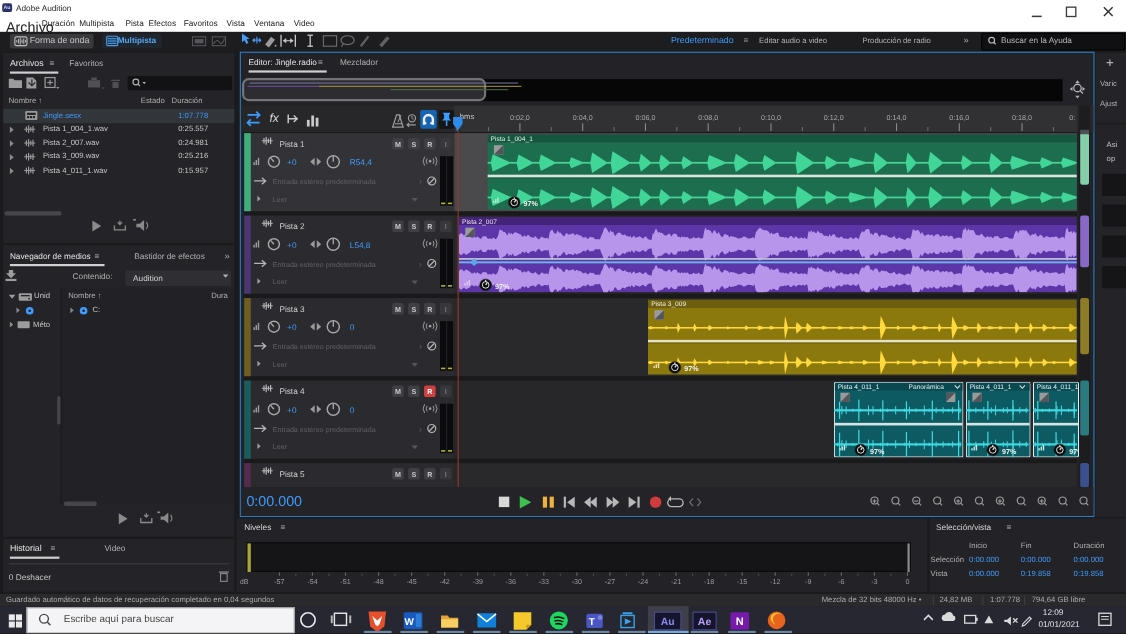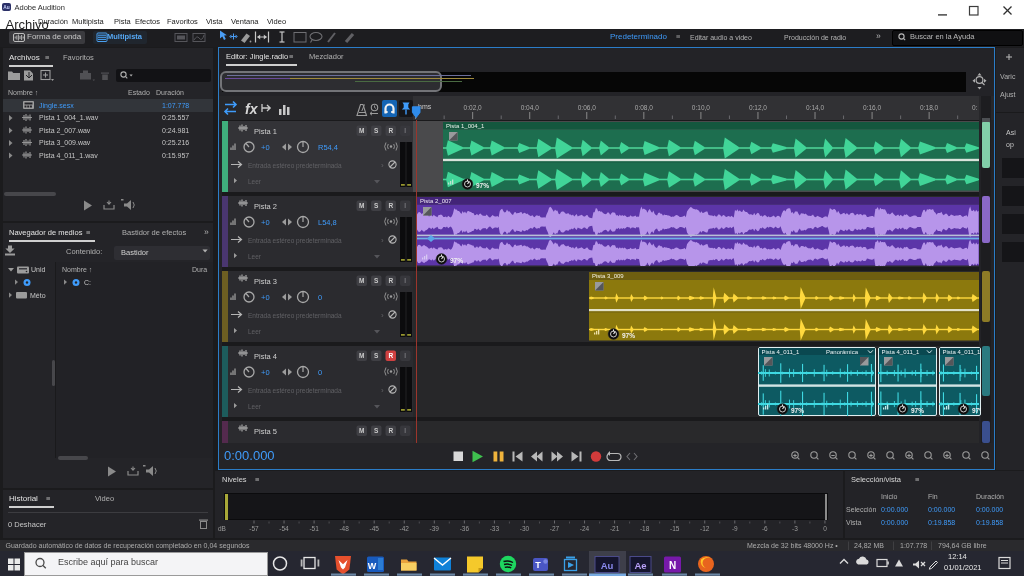--- a/index.html
+++ b/index.html
@@ -67,21 +67,21 @@
 <div class="a" style="left:4px;top:192px;width:52px;height:4px;background:#47474b;border-radius:2px;"></div>
 
 <div class="a" style="left:3px;top:223px;width:210px;height:265px;background:#242428;"></div>
 <div class="t" style="left:9px;top:229px;font-size:7.5px;color:#e3e3e3;">Navegador de medios</div>
 <div class="t" style="left:86px;top:229px;font-size:7.5px;color:#b0b0b0;">≡</div>
 <div class="a" style="left:9px;top:240px;width:86px;height:1.5px;background:#cfcfcf;"></div>
 <div class="t" style="left:122px;top:229px;font-size:7.5px;color:#b0b0b0;">Bastidor de efectos</div>
 <div class="t" style="left:204px;top:228px;font-size:8.5px;color:#b0b0b0;">»</div>
 <div class="t" style="left:66px;top:248px;font-size:7.5px;color:#b0b0b0;">Contenido:</div>
 <div class="a" style="left:114px;top:245.5px;width:96px;height:14px;background:#2e2e33;border-radius:2px;"></div>
-<div class="t" style="left:121px;top:248.5px;font-size:7.5px;color:#d2d2d2;">Bastidor</div>
+<div class="t" style="left:121px;top:248.5px;font-size:7.5px;color:#d2d2d2;">Audition</div>
 
 <div class="a" style="left:56px;top:262px;width:157px;height:196px;background:#222226;"></div>
 <div class="a" style="left:55px;top:262px;width:1px;height:196px;background:#1a1a1c;"></div>
 <div class="t" style="left:31px;top:266px;font-size:7px;color:#c6c6c6;">Unid</div>
 <div class="t" style="left:62px;top:266px;font-size:7px;color:#b0b0b0;">Nombre ↑</div>
 <div class="t" style="left:192px;top:266px;font-size:7px;color:#b0b0b0;">Dura</div>
 <div class="t" style="left:84px;top:279px;font-size:7px;color:#c6c6c6;">C:</div>
 <div class="t" style="left:30px;top:292px;font-size:7px;color:#c6c6c6;">Méto</div>
 
 <div class="a" style="left:51.5px;top:360px;width:3.5px;height:26px;background:#47474b;border-radius:2px;"></div>
@@ -102,21 +102,21 @@
 <div class="t" style="left:309px;top:53px;font-size:7.5px;color:#b0b0b0;">Mezclador</div>
 
 <div class="a" style="left:222px;top:72px;width:744px;height:20px;background:#060606;"></div>
 <div class="a" style="left:220px;top:71px;width:222px;height:21px;background:#2d2d31;border:2px solid #737478;border-radius:6px;box-sizing:border-box;"></div>
 <div class="a" style="left:227px;top:74.5px;width:244px;height:1.2px;background:#6c6f9a;"></div>
 <div class="a" style="left:225px;top:77.5px;width:65px;height:1.2px;background:#6a4a9a;"></div>
 <div class="a" style="left:290px;top:77.5px;width:184px;height:1.2px;background:#a08a3c;"></div>
 <div class="a" style="left:355px;top:80.5px;width:107px;height:1.2px;background:#4a6a42;"></div>
 
 <div class="a" style="left:219px;top:96px;width:775px;height:24px;background:#27272a;"></div>
-<div class="t" style="left:245px;top:102px;font-size:14px;font-style:italic;color:#d6d6d6;font-weight:bold;">fx</div>
+<div class="t" style="left:245px;top:102px;font-size:11px;font-style:italic;color:#d6d6d6;">fx</div>
 
 <div class="a" style="left:382px;top:99.5px;width:15px;height:17px;background:#1565b4;border-radius:2px;"></div>
 <div class="a" style="left:399px;top:99.5px;width:14px;height:17px;background:#151518;border-radius:2px;"></div>
 
 <div class="a" style="left:413px;top:96px;width:566px;height:24px;background:#313134;"></div>
 <div class="t" style="left:418px;top:102.5px;font-size:7px;color:#c9c9c9;">hms</div>
 
 <div class="a" style="left:981px;top:96px;width:10px;height:347px;background:#1d1d20;"></div>
 <div class="a" style="left:982px;top:121px;width:8px;height:47px;background:#82cfa9;border-radius:2px;"></div>
 <div class="a" style="left:982px;top:196px;width:8px;height:47px;background:#8a68c8;border-radius:2px;"></div>
@@ -526,21 +526,21 @@
 <div class="t" style="left:747px;top:541.5px;font-size:7px;color:#ababab;">Mezcla de 32 bits 48000 Hz •</div>
 <div class="t" style="left:854px;top:541.5px;font-size:7px;color:#ababab;">24,82 MB</div>
 <div class="t" style="left:900px;top:541.5px;font-size:7px;color:#ababab;">1:07.778</div>
 <div class="t" style="left:938px;top:541.5px;font-size:7px;color:#ababab;">794,64 GB libre</div>
 
 <div class="a" style="left:0;top:551px;width:1024px;height:25px;background:#262731;"></div>
 <div class="a" style="left:24px;top:551.5px;width:244px;height:24px;background:#f4f4f6;border:1px solid #9a9a9a;box-sizing:border-box;"></div>
 <div class="t" style="left:58px;top:558px;font-size:9px;color:#434343;">Escribe aquí para buscar</div>
 
 <div class="a" style="left:589px;top:551px;width:37px;height:25px;background:#3e3f4a;"></div>
-<div class="t" style="left:948px;top:553px;font-size:7.5px;color:#e8e8e8;">12:14</div>
+<div class="t" style="left:948px;top:553px;font-size:7.5px;color:#e8e8e8;">12:09</div>
 <div class="t" style="left:944px;top:564px;font-size:7.5px;color:#e8e8e8;">01/01/2021</div>
 
 <svg class="a" style="left:0;top:0;" width="1024" height="576" viewBox="0 0 1024 576">
 <rect x="938" y="14.2" width="9" height="1.4" fill="#3c3c3c"></rect>
 <rect x="969.5" y="6.5" width="8.5" height="8.5" fill="none" stroke="#3c3c3c" stroke-width="1.2"></rect>
 <line x1="1003.5" y1="6.5" x2="1011.5" y2="14.5" stroke="#303030" stroke-width="1.3" stroke-linecap="butt"></line>
 <line x1="1011.5" y1="6.5" x2="1003.5" y2="14.5" stroke="#303030" stroke-width="1.3" stroke-linecap="butt"></line>
 <rect x="13.5" y="33.5" width="11" height="8" fill="none" stroke="#bdbdbd" stroke-width="1" rx="1.5"></rect>
 <line x1="15.2" y1="36.5" x2="15.2" y2="38.5" stroke="#bdbdbd" stroke-width="0.9" stroke-linecap="butt"></line>
 <line x1="16.8" y1="35.5" x2="16.8" y2="39.5" stroke="#bdbdbd" stroke-width="0.9" stroke-linecap="butt"></line>

